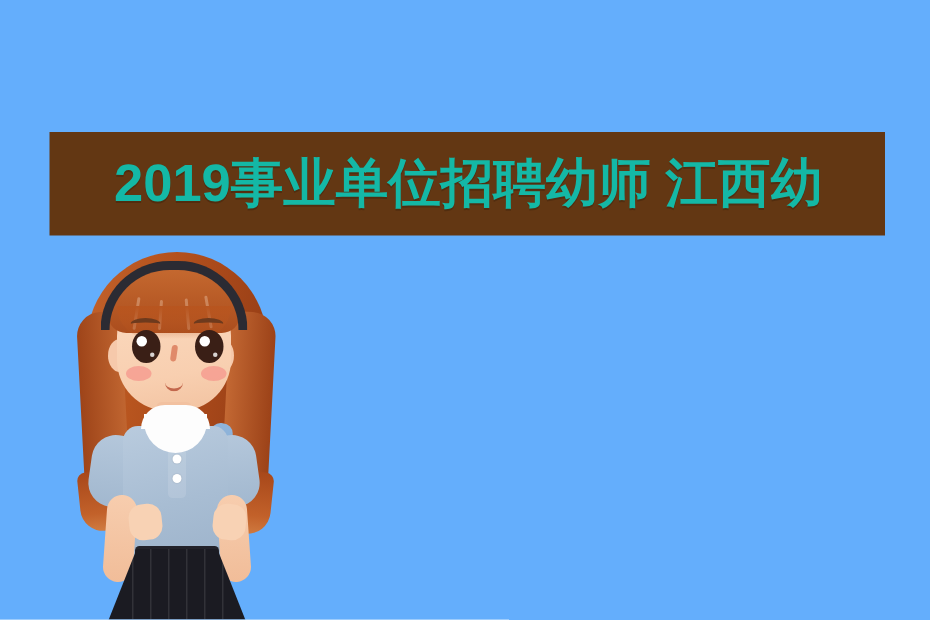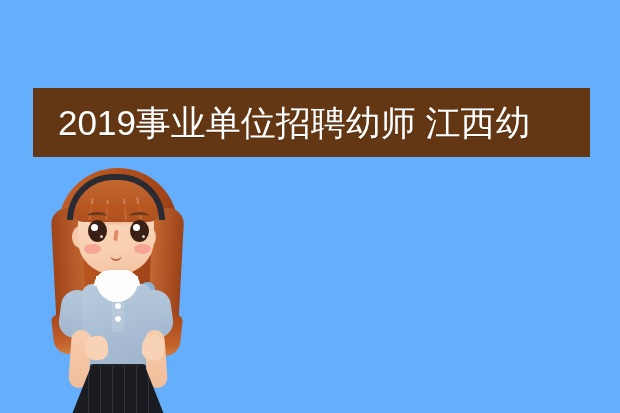--- a/index.html
+++ b/index.html
@@ -14,25 +14,25 @@
 
   
   .title-banner{
     position:absolute;left:33px;top:88px;width:557px;height:69px;
     background:#633713;
     overflow:hidden;
     display:flex;align-items:center;
   }
   .title-text{
     white-space:nowrap;
-    color:#ffffff;
+    color:#14b8a6;
     font-size:35px;
-    font-weight:normal;
+    font-weight:bold;
     letter-spacing:0px;
-    padding-left:25px;
+    padding-left:43px;
     line-height:1;
     text-shadow:0 1px 0 rgba(0,0,0,.18);
   }
 
   
   .character{
     position:absolute;left:34px;top:164px;width:182px;height:249px;
   }
 
   

